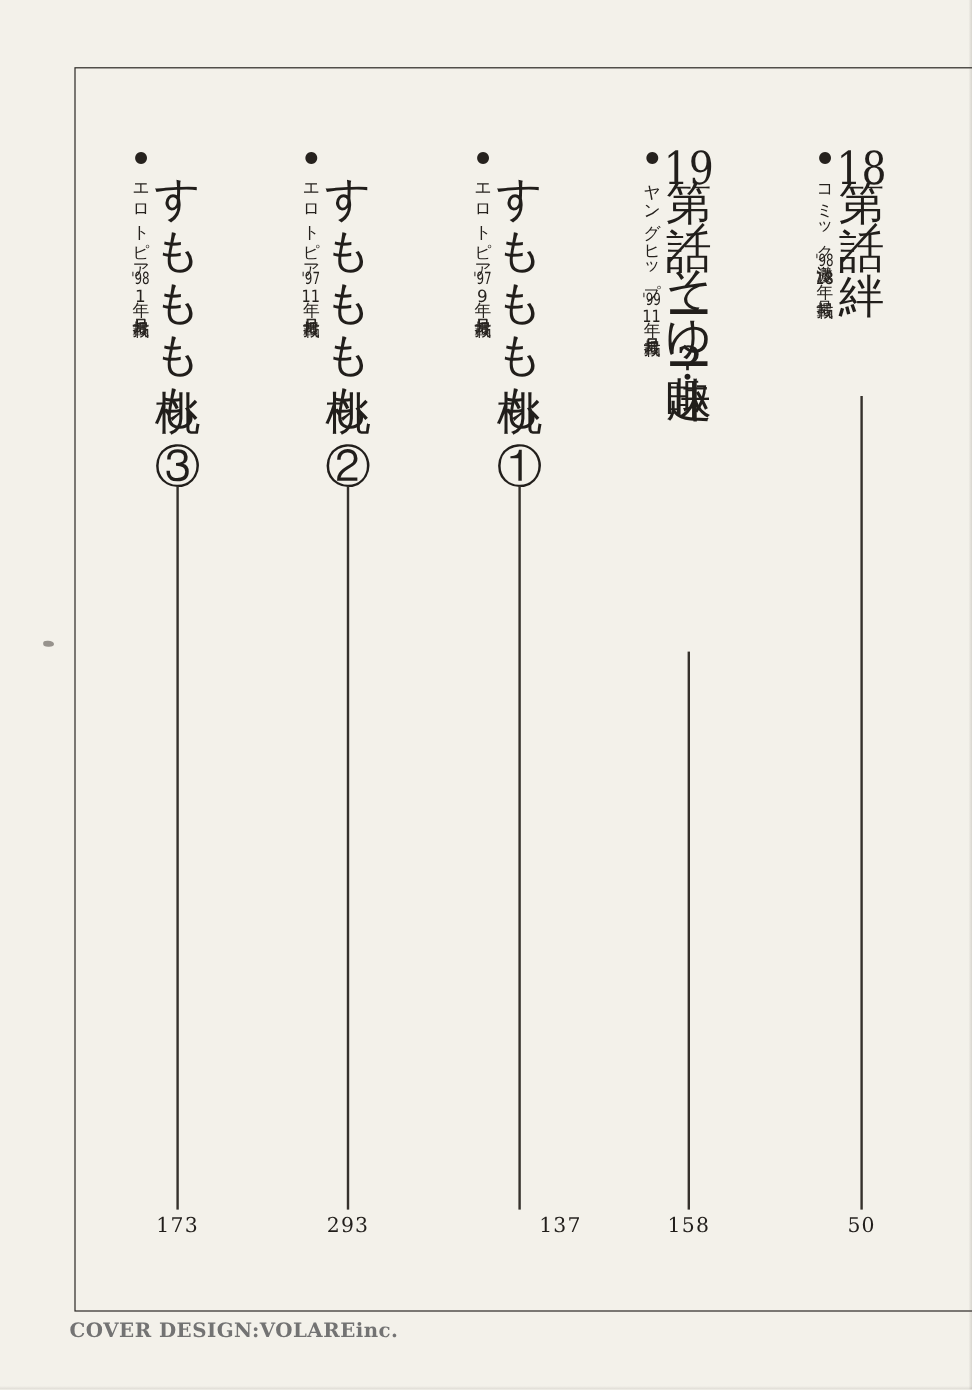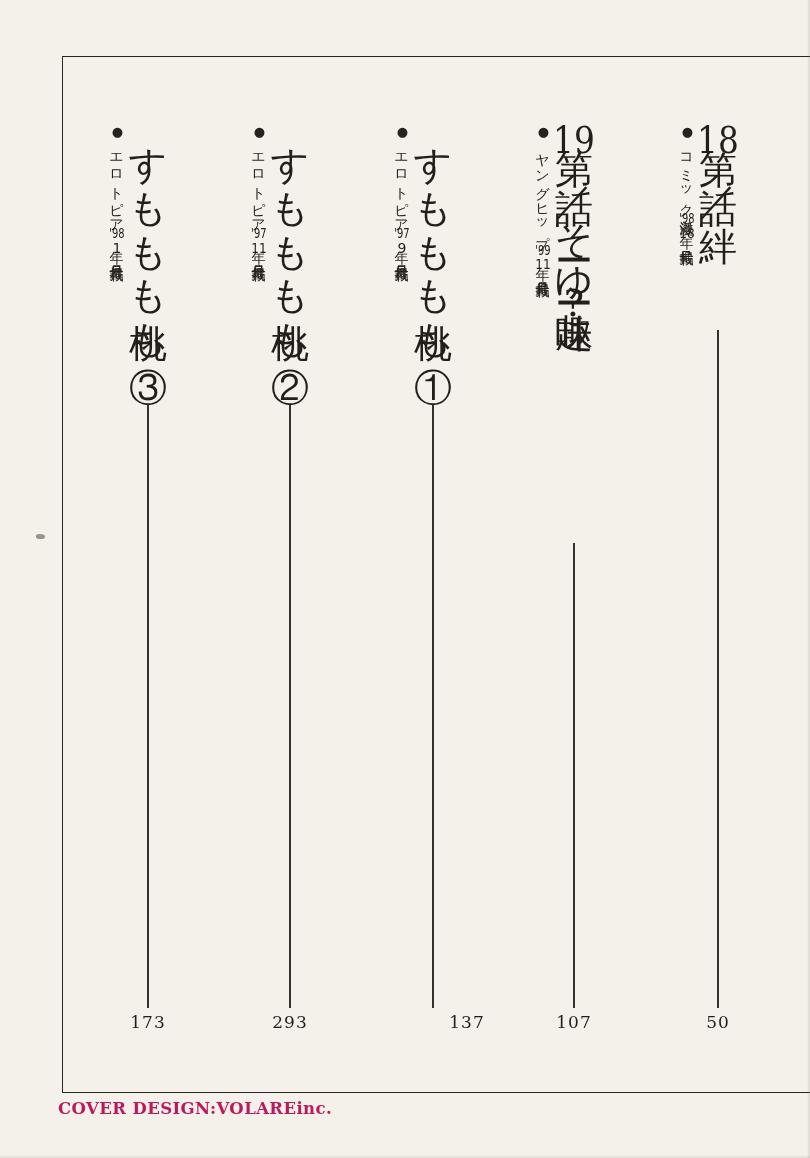--- a/index.html
+++ b/index.html
@@ -75,21 +75,21 @@
     font-family: "DejaVu Serif", serif;
   }
   .footer-credit {
     position: absolute;
     left: 58px;
     top: 1099px;
     font-size: 16.5px;
     font-weight: bold;
     letter-spacing: 0.4px;
     font-family: "DejaVu Serif", serif;
-    color: #be185d;
+    color: #737373;
   }
   
   .speck {
     position: absolute;
     left: 36px;
     top: 534px;
     width: 9px;
     height: 5px;
     background: rgba(75, 70, 64, 0.55);
     border-radius: 40% 60% 50% 50%;
@@ -120,21 +120,21 @@
     <div>
       <div class="entry-title" style="left: 718px;"><span>第</span><span class="tcy">18</span><span>話／絆</span></div>
       <div class="entry-source" style="left: 687px;"><span class="seg-bullet">●</span><span>コミック激漫</span><span class="tcy">'98</span><span>年</span><span class="tcy">18</span><span>号掲載</span></div>
       <div class="leader-line" style="left: 717.2px; top: 330px; height: 678px;"></div>
       <div class="page-number" style="left: 718px;">50</div>
     </div>
     <div>
       <div class="entry-title" style="left: 574px;"><span>第</span><span class="tcy">19</span><span>話／そーゆー趣味</span><span class="tcy">?</span></div>
       <div class="entry-source" style="left: 543px;"><span class="seg-bullet">●</span><span>ヤングヒップ</span><span class="tcy">'99</span><span>年</span><span class="tcy">11</span><span>月号掲載</span></div>
       <div class="leader-line" style="left: 573.2px; top: 543px; height: 465px;"></div>
-      <div class="page-number" style="left: 574px;">107</div>
+      <div class="page-number" style="left: 574px;">158</div>
     </div>
     <div>
       <div class="entry-title" style="left: 433px;"><span>すももも桃も①</span></div>
       <div class="entry-source" style="left: 402px;"><span class="seg-bullet">●</span><span>エロトピア</span><span class="tcy">'97</span><span>年</span><span class="tcy">9</span><span>月号掲載</span></div>
       <div class="leader-line" style="left: 432.2px; top: 405px; height: 603px;"></div>
       <div class="page-number" style="left: 433px; margin-left: 34px;">137</div>
     </div>
     <div>
       <div class="entry-title" style="left: 290px;"><span>すももも桃も②</span></div>
       <div class="entry-source" style="left: 259px;"><span class="seg-bullet">●</span><span>エロトピア</span><span class="tcy">'97</span><span>年</span><span class="tcy">11</span><span>月号掲載</span></div>

